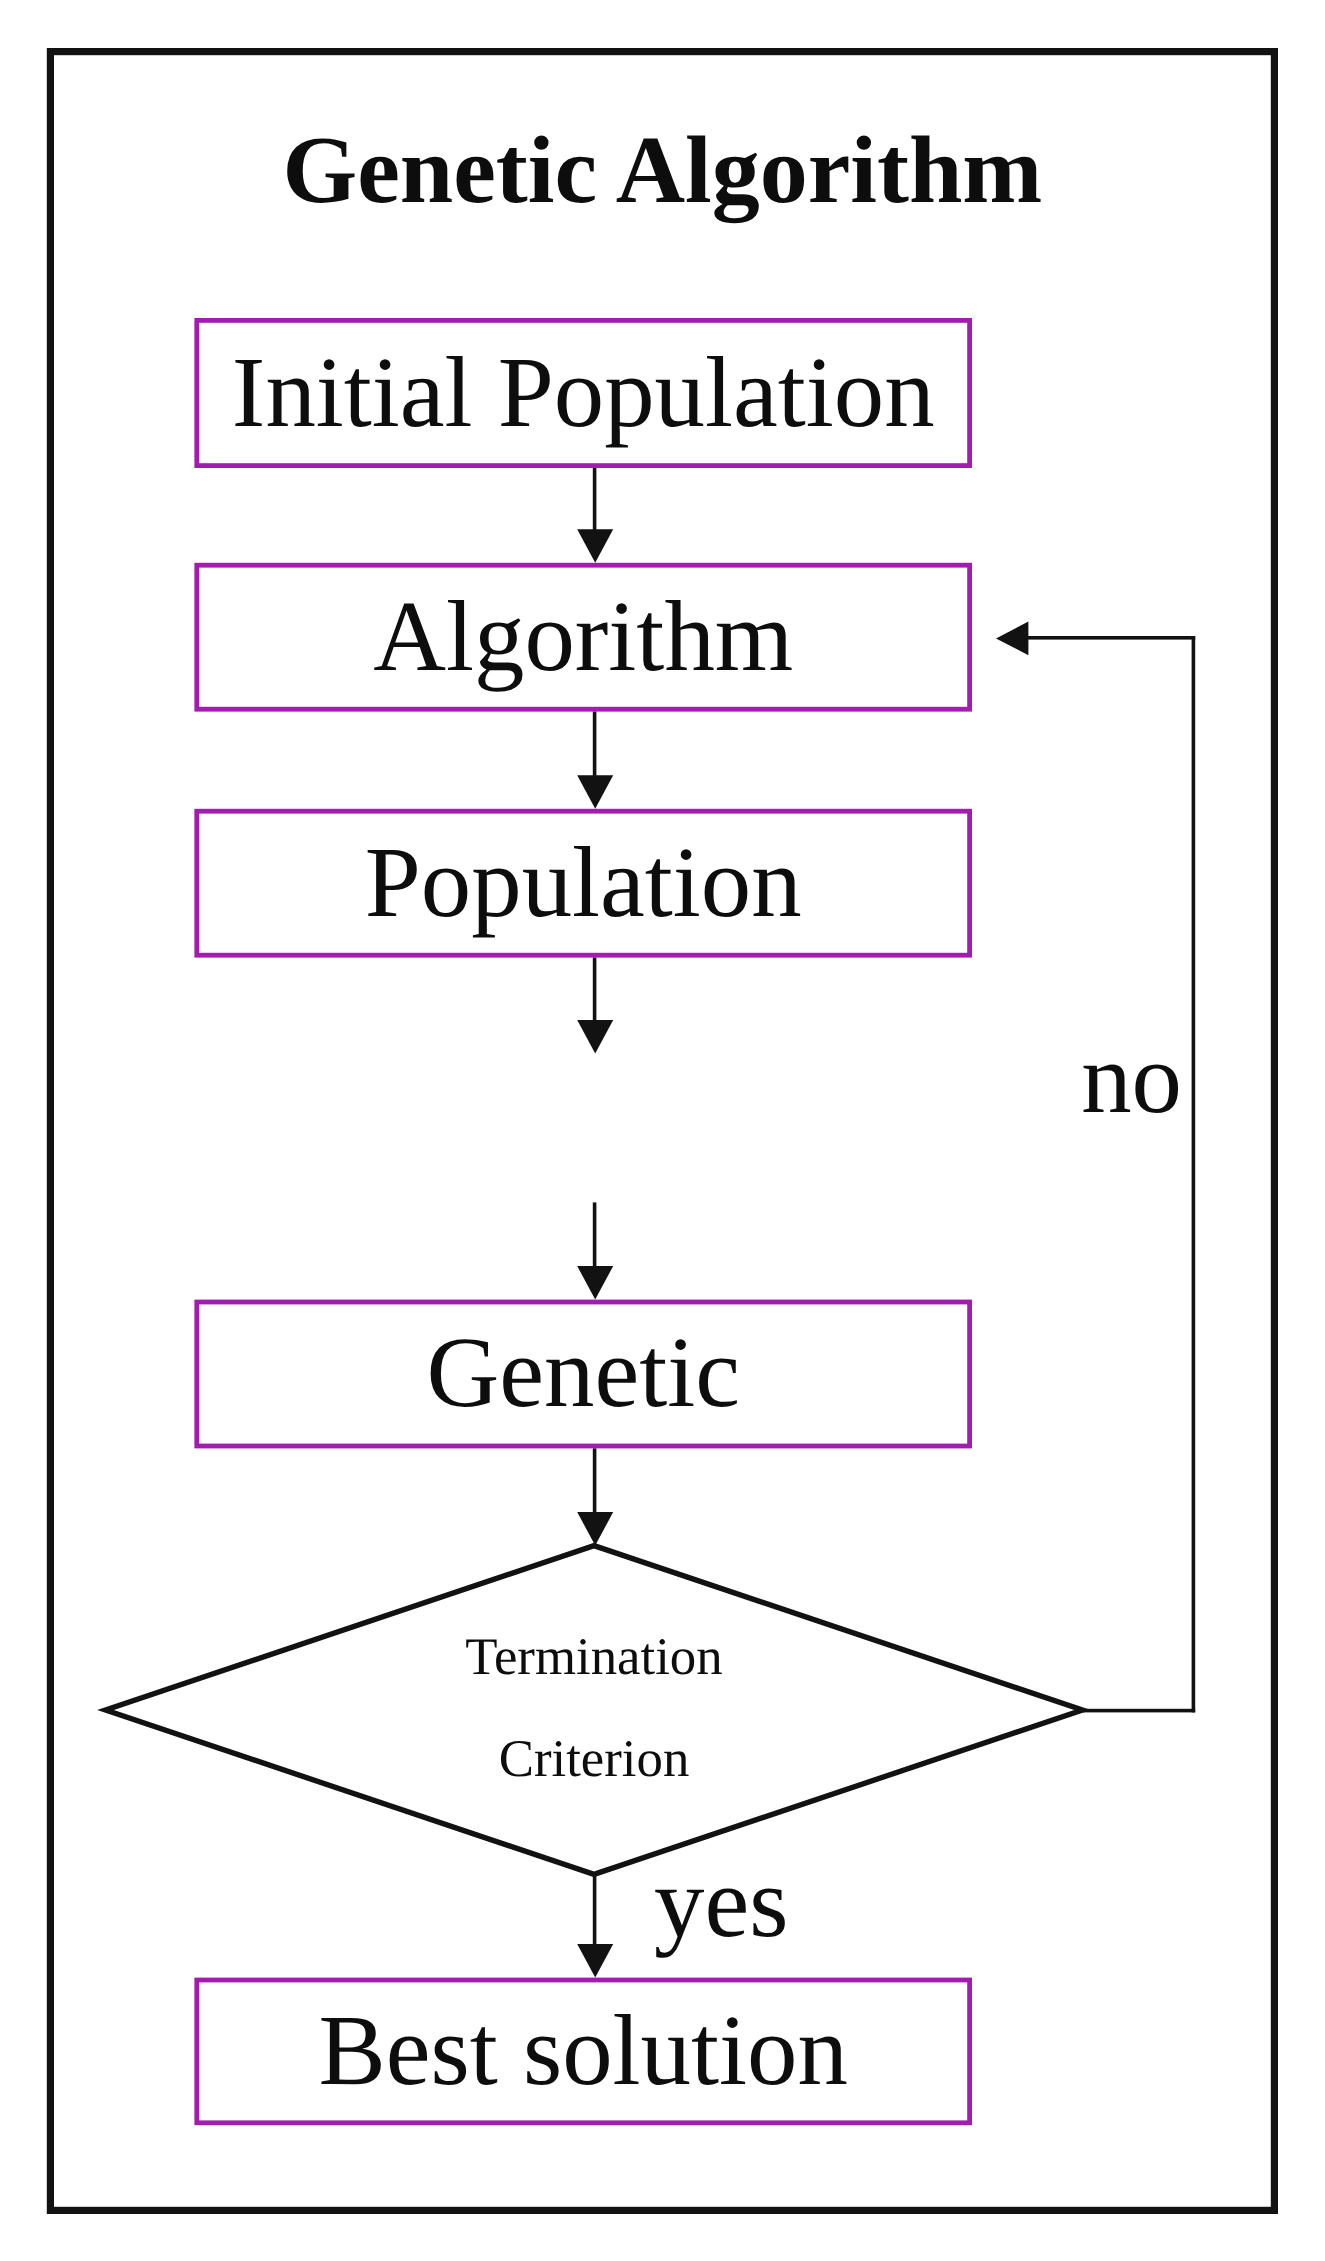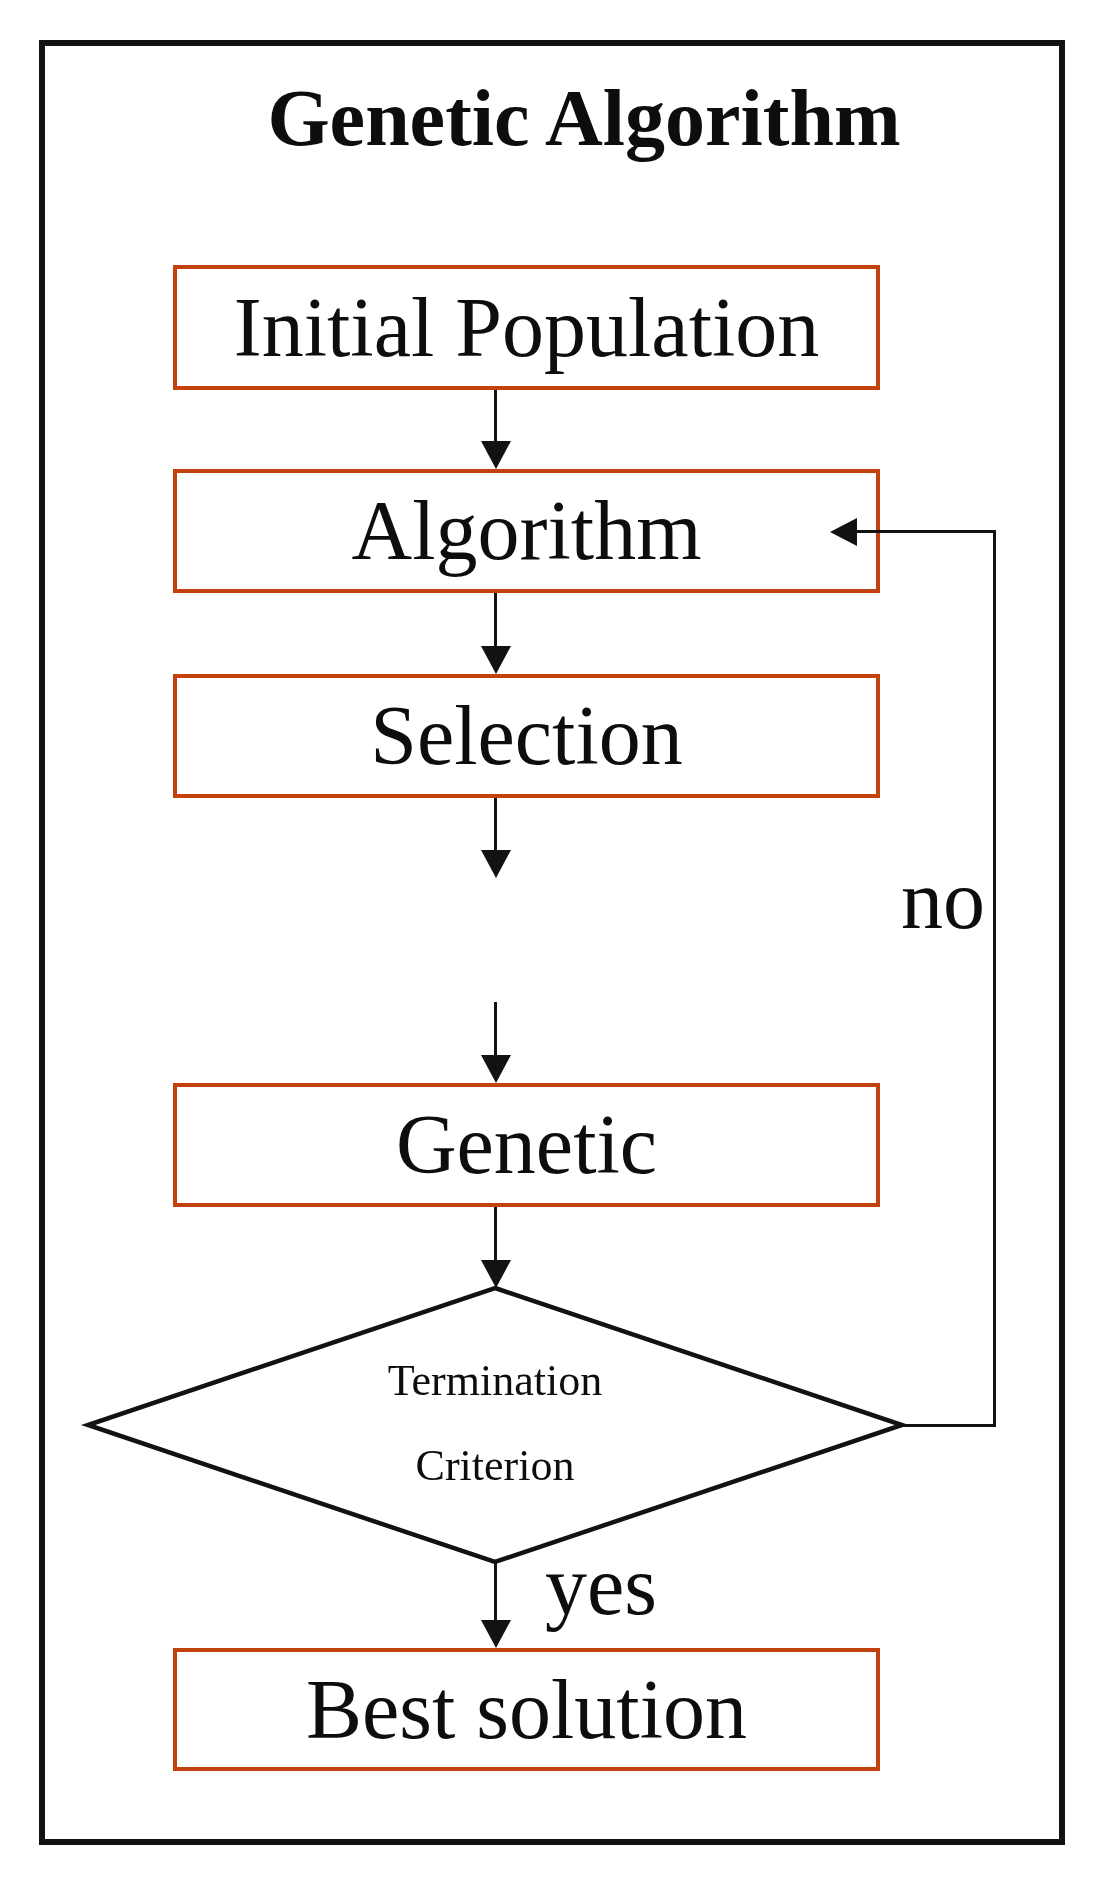--- a/index.html
+++ b/index.html
@@ -22,35 +22,34 @@
     top: 40px;
     width: 1026px;
     height: 1805px;
     border: 6px solid #121212;
     box-sizing: border-box;
     background: #ffffff;
   }
   .title {
     position: absolute;
     left: 39px;
-    top: 78px;
+    top: 102px;
     width: 1026px;
     text-align: center;
     font-size: 80px;
     font-weight: bold;
     line-height: 1;
     white-space: nowrap;
-    padding-left: 32px;
   }
   .pbox {
     position: absolute;
-    left: 173px;
-    width: 707px;
+    left: 162px;
+    width: 648px;
     box-sizing: border-box;
-    border: 4px solid #c2410c;
+    border: 4px solid #a21caf;
     background: #ffffff;
     display: flex;
     align-items: center;
     justify-content: center;
     font-size: 84px;
     line-height: 1;
     white-space: nowrap;
   }
   .b-init  { top: 265px;  height: 125px; }
   .b-eval  { top: 469px;  height: 124px; }
@@ -144,21 +143,21 @@
 
   <div class="title">Genetic Algorithm</div>
 
   <div class="pbox b-init">
     <span>Initial Population</span>
   </div>
   <div class="pbox b-eval">
     <span>Algorithm</span>
   </div>
   <div class="pbox b-sel">
-    <span>Selection</span>
+    <span>Population</span>
   </div>
   <div class="pbox b-mut">
     <span>Genetic</span>
   </div>
   <div class="pbox b-best">
     <span>Best solution</span>
   </div>
 
   <svg class="diamond-svg" viewBox="0 0 834 294">
     <polygon points="417,10 824,147 417,284 10,147" fill="#ffffff" stroke="#121212" stroke-width="4.5"></polygon>

